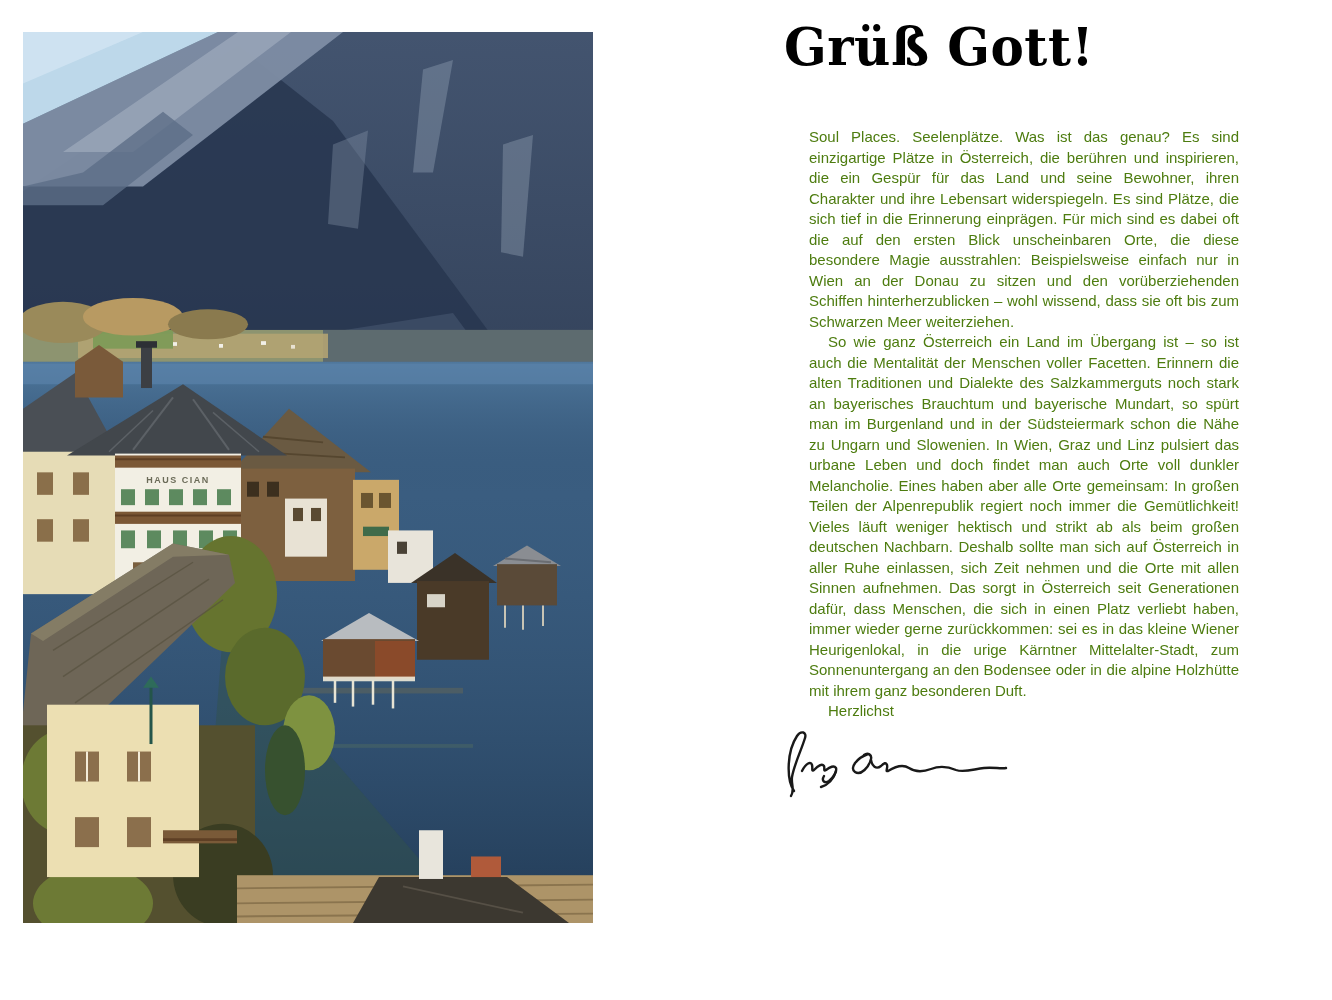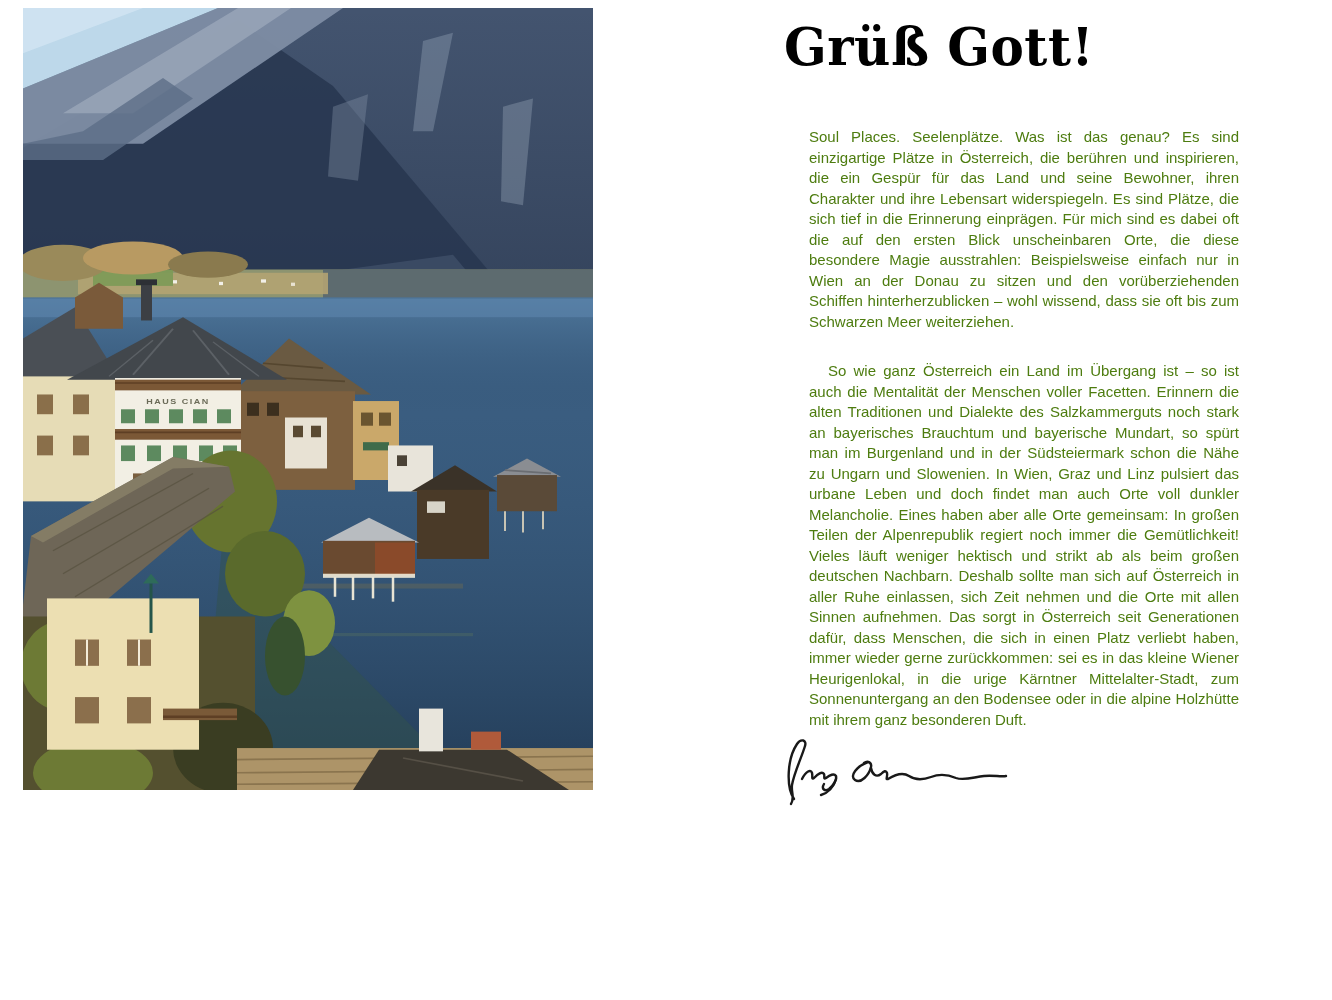--- a/index.html
+++ b/index.html
@@ -3,36 +3,36 @@
 <meta charset="utf-8">
 <style>
   html,body{margin:0;padding:0;}
   body{
     width:1332px;height:1000px;background:#ffffff;overflow:hidden;position:relative;
     font-family:"Liberation Sans",sans-serif;
   }
   .spread{position:absolute;inset:0;}
   
   .photo{
-    position:absolute;left:23px;top:8px;width:570px;height:782px;margin:0;
+    position:absolute;left:23px;top:32px;width:570px;height:891px;margin:0;
     overflow:hidden;
   }
   .photo svg{display:block;width:100%;height:100%;}
   
   .page-title{
     position:absolute;left:784px;top:16px;margin:0;color:#000;
     font-family:"DejaVu Serif",serif;font-weight:bold;font-size:50px;
     letter-spacing:.5px;transform:scaleY(1.05);transform-origin:top left;
   }
   .body-col{
     position:absolute;left:809px;top:127px;width:430px;
     font-size:15px;line-height:20.5px;color:#4d7c0f;text-align:justify;
   }
   .body-col p{margin:0;}
-  .body-col p.indent{text-indent:19px;margin-top:29px;}
+  .body-col p.indent{text-indent:19px;}
   .closing{margin-top:11px;text-indent:19px;text-align:left;}
   .signature{margin-top:3px;margin-left:-31px;width:240px;height:74px;}
   .signature svg{display:block;width:240px;height:74px;}
 </style>
 </head>
 <body>
 
 <div class="spread">
 
   <figure class="photo">
@@ -201,20 +201,21 @@
     </svg>
   </figure>
 
   <main class="right-page">
     <h1 class="page-title">Grüß Gott!</h1>
 
     <div class="body-col">
       <p>Soul Places. Seelenplätze. Was ist das genau? Es sind einzigartige Plätze in Österreich, die berühren und inspirieren, die ein Gespür für das Land und seine Bewohner, ihren Charakter und ihre Lebensart widerspiegeln. Es sind Plätze, die sich tief in die Erinnerung einprägen. Für mich sind es dabei oft die auf den ersten Blick unscheinbaren Orte, die diese besondere Magie ausstrahlen: Beispielsweise einfach nur in Wien an der Donau zu sitzen und den vorüberziehenden Schiffen hinterherzublicken – wohl wissend, dass sie oft bis zum Schwarzen Meer weiterziehen.</p>
       <p class="indent">So wie ganz Österreich ein Land im Übergang ist – so ist auch die Mentalität der Menschen voller Facetten. Erinnern die alten Traditionen und Dialekte des Salzkammerguts noch stark an bayerisches Brauchtum und bayerische Mundart, so spürt man im Burgenland und in der Südsteiermark schon die Nähe zu Ungarn und Slowenien. In Wien, Graz und Linz pulsiert das urbane Leben und doch findet man auch Orte voll dunkler Melancholie. Eines haben aber alle Orte gemeinsam: In großen Teilen der Alpenrepublik regiert noch immer die Gemütlichkeit! Vieles läuft weniger hektisch und strikt ab als beim großen deutschen Nachbarn. Deshalb sollte man sich auf Österreich in aller Ruhe einlassen, sich Zeit nehmen und die Orte mit allen Sinnen aufnehmen. Das sorgt in Österreich seit Generationen dafür, dass Menschen, die sich in einen Platz verliebt haben, immer wieder gerne zurückkommen: sei es in das kleine Wiener Heurigenlokal, in die urige Kärntner Mittelalter-Stadt, zum Sonnenuntergang an den Bodensee oder in die alpine Holzhütte mit ihrem ganz besonderen Duft.</p>
 
+      <p class="closing">Herzlichst</p>
 
       <div class="signature">
         <svg viewBox="0 0 240 74">
           <g fill="none" stroke="#191919" stroke-width="2.4" stroke-linecap="round" stroke-linejoin="round">
             <path d="M16 66 C8 54 9 26 19 11 C23 5 29 7 27 13 C23 26 16 40 14 52 C13 60 17 64 13 71"></path>
             <path d="M24 46 C28 38 33 36 34 40 C35 43 33 47 36 45 C40 41 44 38 46 41 C47 43 45 47 48 45 C52 42 56 40 58 43 C59 46 56 52 51 56 C47 59 43 56 46 51"></path>
             <path d="M58 46 C56 54 50 60 43 62"></path>
             <path d="M90 29 C79 33 71 43 77 47 C83 51 91 42 93 34 C94 30 90 27 86 30"></path>
             <path d="M93 35 C94 41 98 45 103 41 C106 38 108 37 109 40 C110 43 107 47 110 46 C118 41 125 39 131 43 C137 47 145 47 153 44 C163 40 171 42 178 45 C186 48 196 44 206 43 C215 42 223 44 228 43"></path>
           </g>

